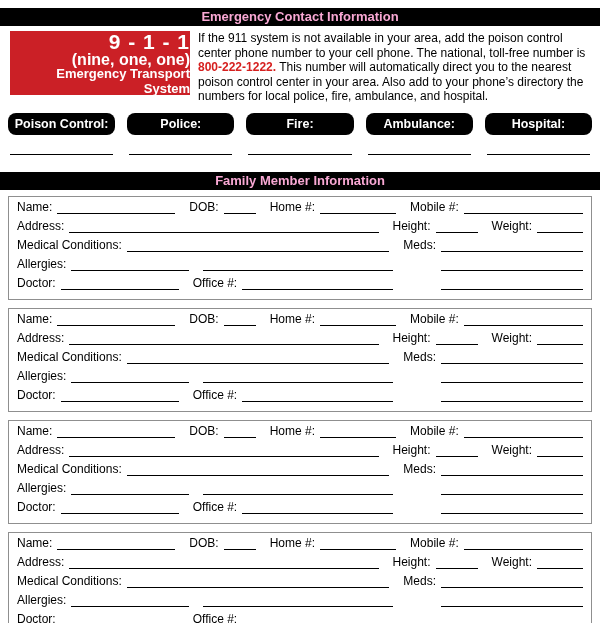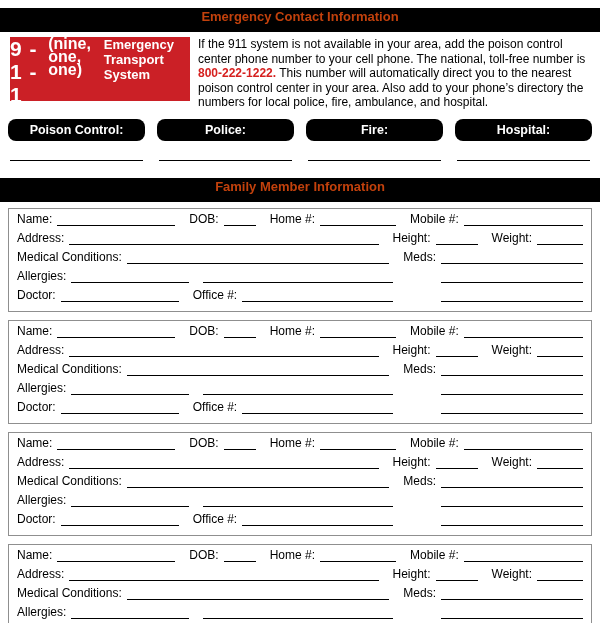--- a/index.html
+++ b/index.html
@@ -1,24 +1,24 @@
 <!DOCTYPE html>
 <html style="--accent-red: #CB2026; --phone-red: #D6201F; --bar-bg: #000000; --box-border: #8F8F8F;"><head>
 <meta charset="utf-8">
 <style>
   html,body{margin:0;padding:0;background:#fff;}
   .page{width:600px;height:623px;overflow:hidden;position:relative;background:#fff;
         font-family:"Liberation Sans",sans-serif;color:#000;}
-  .bar{background:var(--bar-bg,#000);color:#c2410c;font-weight:bold;font-size:13px;
-       text-align:center;height:24px;line-height:18px;width:100%;}
+  .bar{background:var(--bar-bg,#000);color:#f9a8d4;font-weight:bold;font-size:13px;
+       text-align:center;height:18px;line-height:18px;width:100%;}
   .topbar{margin-top:8px;}
   .familybar{margin-top:17px;}
   .intro{display:flex;margin:5px 7px 0 10px;gap:8px;}
   .red-box{background:var(--accent-red,#CB2026);width:180px;min-width:180px;height:64px;
-           color:#fff;text-align:left;font-weight:bold;display:flex;flex-direction:row;
+           color:#fff;text-align:right;font-weight:bold;display:flex;flex-direction:column;
            justify-content:center;}
   .nine11{font-size:21px;line-height:23px;letter-spacing:1px;}
   .phonetic{font-size:16px;line-height:13px;}
   .transport{font-size:13px;line-height:15px;}
   .intro-text{margin:0;font-size:12px;line-height:14.6px;flex:1;}
   .phone{color:var(--phone-red,#D6201F);font-weight:bold;}
   .contacts{display:flex;gap:12px;margin:9px 8px 0;}
   .contact-col{flex:1;display:flex;flex-direction:column;}
   .contact-box{background:#000;color:#fff;font-weight:bold;font-size:12.5px;
                text-align:center;height:22px;line-height:22px;border-radius:8px;}
@@ -61,20 +61,24 @@
   <div class="contact-col">
     <div class="contact-box">Police:</div>
     <div class="contact-line"></div>
   </div>
 
   <div class="contact-col">
     <div class="contact-box">Fire:</div>
     <div class="contact-line"></div>
   </div>
 
+  <div class="contact-col">
+    <div class="contact-box">Ambulance:</div>
+    <div class="contact-line"></div>
+  </div>
 
   <div class="contact-col">
     <div class="contact-box">Hospital:</div>
     <div class="contact-line"></div>
   </div>
 </div>
 
   <div class="bar familybar">
     <span>Family Member Information</span>
   </div>

